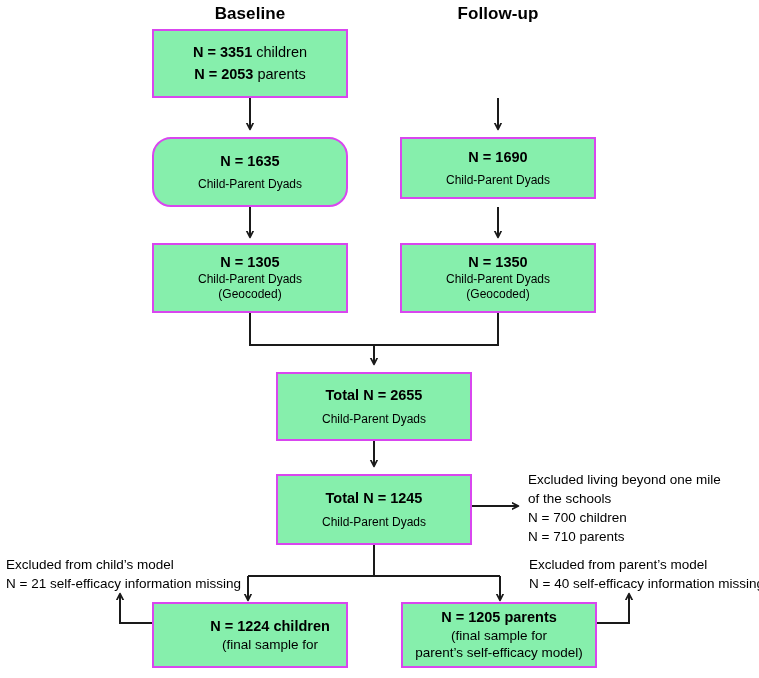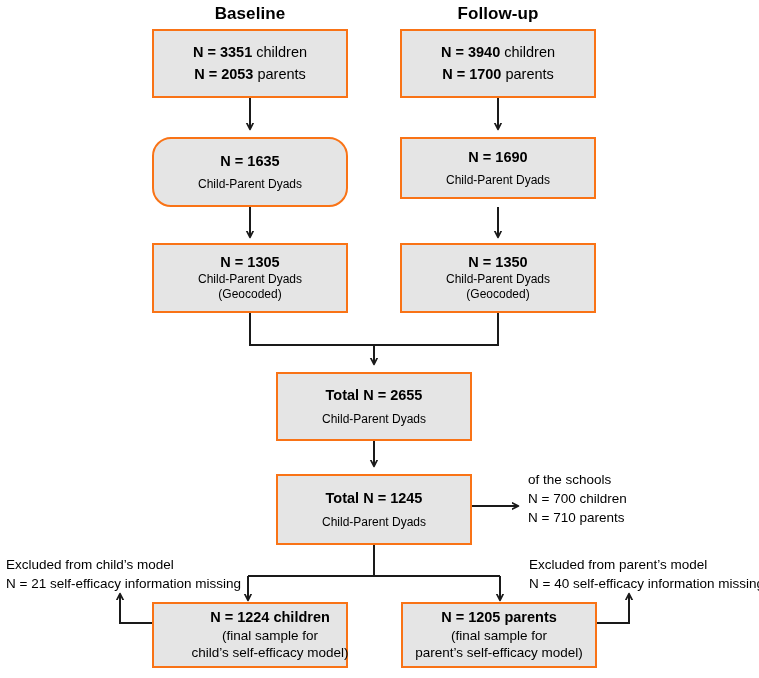--- a/index.html
+++ b/index.html
@@ -20,22 +20,22 @@
   .col-title {
     position: absolute;
     font-size: 17px;
     font-weight: bold;
     text-align: center;
     letter-spacing: 0.1px;
   }
   .node {
     position: absolute;
     box-sizing: border-box;
-    border: 2px solid #f97316;
-    background: #e5e5e5;
+    border: 2px solid #d946ef;
+    background: #86efac;
     display: flex;
     flex-direction: column;
     align-items: center;
     justify-content: center;
     text-align: center;
     line-height: 1.28;
   }
   .node .hd {
     font-size: 14.5px;
     font-weight: bold;
@@ -115,29 +115,20 @@
   <div class="node" style="left:152px; top:29px; width:196px; height:69px;">
     <div class="hd">
       <span>N = 3351</span><span class="lt"> children</span>
     </div>
     <div class="gap3"></div>
     <div class="hd">
       <span>N = 2053</span><span class="lt"> parents</span>
     </div>
   </div>
 
-  <div class="node" style="left:400px; top:29px; width:196px; height:69px;">
-    <div class="hd">
-      <span>N = 3940</span><span class="lt"> children</span>
-    </div>
-    <div class="gap3"></div>
-    <div class="hd">
-      <span>N = 1700</span><span class="lt"> parents</span>
-    </div>
-  </div>
 
   <div class="node" style="left:152px; top:137px; width:196px; height:70px;border-radius:19px;">
     <div class="hd">N = 1635</div>
     <div class="gap6"></div>
     <div class="sub">Child-Parent Dyads</div>
   </div>
 
   <div class="node" style="left:400px; top:137px; width:196px; height:62px;">
     <div class="hd">N = 1690</div>
     <div class="gap6"></div>
@@ -164,30 +155,30 @@
 
   <div class="node" style="left:276px; top:474px; width:196px; height:71px;">
     <div class="hd">Total N = 1245</div>
     <div class="gap6"></div>
     <div class="sub">Child-Parent Dyads</div>
   </div>
 
   <div class="node" style="left:152px; top:602px; width:196px; height:66px;padding-left:40px;">
     <div class="hd">N = 1224 children</div>
     <div class="sub-sm">(final sample for</div>
-    <div class="sub-sm">child’s self-efficacy model)</div>
   </div>
 
   <div class="node" style="left:401px; top:602px; width:196px; height:66px;">
     <div class="hd">N = 1205 parents</div>
     <div class="sub-sm">(final sample for</div>
     <div class="sub-sm">parent’s self-efficacy model)</div>
   </div>
 
   <div class="note" style="left:528px; top:470px;">
+    <div>Excluded living beyond one mile</div>
     <div>of the schools</div>
     <div>N = 700 children</div>
     <div>N = 710 parents</div>
   </div>
 
   <div class="note" style="left:6px; top:555px;">
     <div>Excluded from child’s model</div>
     <div>N = 21 self-efficacy information missing</div>
   </div>
 

